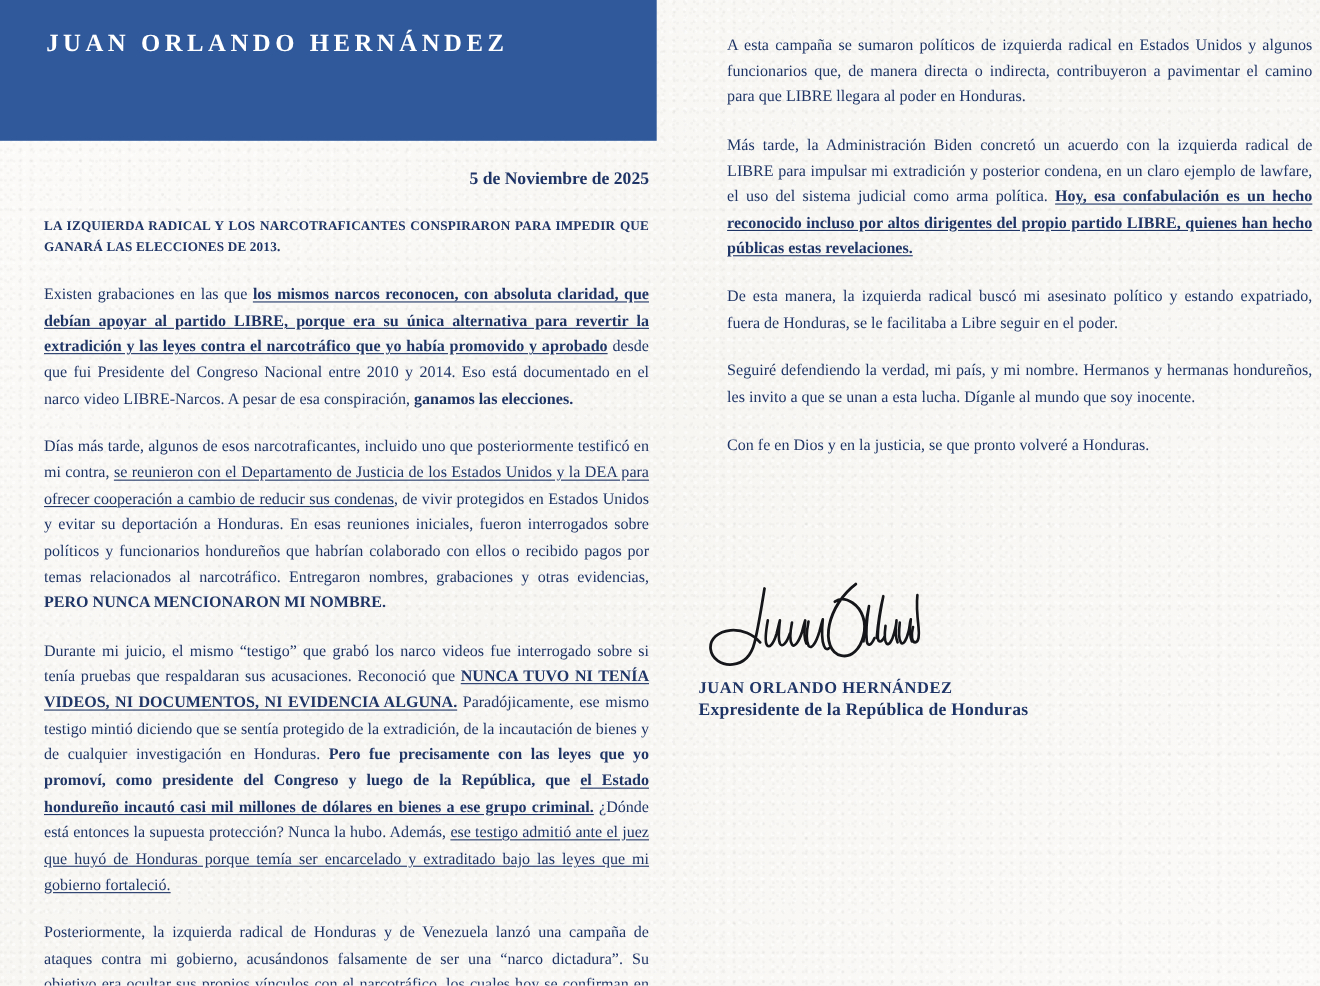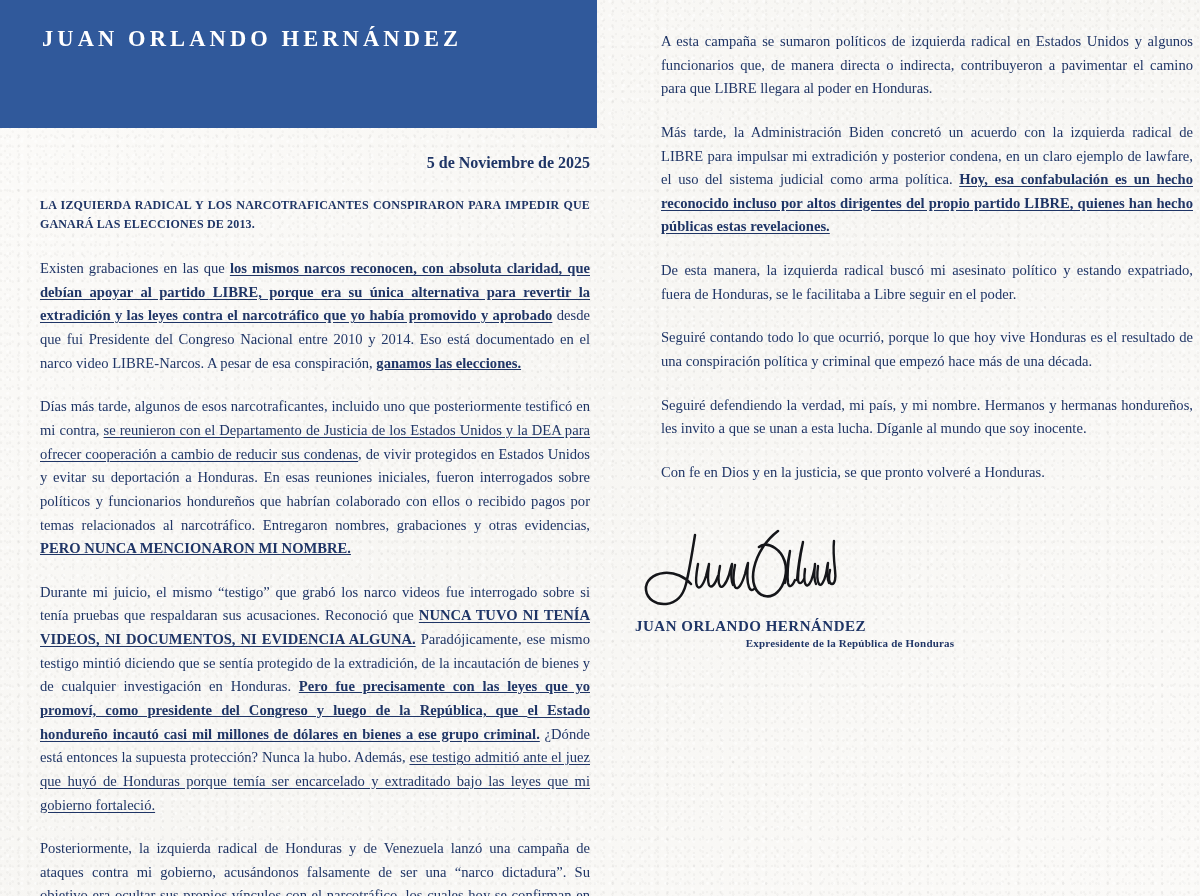--- a/index.html
+++ b/index.html
@@ -97,21 +97,21 @@
     margin: 0 0 24px 0;
     letter-spacing: 0.15px;
   }
   p.para {
     margin: 0 0 20px 0;
     text-align: justify;
     text-align-last: left;
   }
   p.para:last-child { margin-bottom: 0; }
 
-  b, strong { font-weight: bold; text-decoration: underline; }
+  b, strong { font-weight: bold; }
   u.ul {
     text-decoration: underline;
     text-underline-offset: 2px;
   }
   u.ulb {
     text-decoration: underline;
     text-underline-offset: 2px;
     font-weight: bold;
   }
 
@@ -132,23 +132,22 @@
     margin-top: 4px;
     color: #1f3566;
     font-weight: bold;
     font-size: 15px;
     letter-spacing: 0.5px;
   }
   .sig-role {
     margin-top: 2px;
     color: #1f3566;
     font-weight: bold;
-    font-size: 11px;
+    font-size: 16px;
     letter-spacing: 0.2px;
-    text-align: center;
   }
 </style>
 </head>
 <body>
 
 <div id="page">
 
   <div id="masthead">
     <div class="name">JUAN ORLANDO HERNÁNDEZ</div>
   </div>
@@ -185,23 +184,20 @@
 
     <p class="para">
       <span>Más tarde, la Administración Biden concretó un acuerdo con la izquierda radical de LIBRE para impulsar mi extradición y posterior condena, en un claro ejemplo de lawfare, el uso del sistema judicial como arma política. </span><u class="ulb">Hoy, esa confabulación es un hecho reconocido incluso por altos dirigentes del propio partido LIBRE, quienes han hecho públicas estas revelaciones.</u>
     </p>
 
     <p class="para">
       <span>De esta manera, la izquierda radical buscó mi asesinato político y estando expatriado, fuera de Honduras, se le facilitaba a Libre seguir en el poder.</span>
     </p>
 
 
-    <p class="para">
-      <span>Seguiré contando todo lo que ocurrió, porque lo que hoy vive Honduras es el resultado de una conspiración política y criminal que empezó hace más de una década.</span>
-    </p>
 
     <p class="para">
       <span>Seguiré defendiendo la verdad, mi país, y mi nombre. Hermanos y hermanas hondureños, les invito a que se unan a esta lucha. Díganle al mundo que soy inocente.</span>
     </p>
 
     <p class="para">
       <span>Con fe en Dios y en la justicia, se que pronto volveré a Honduras.</span>
     </p>
 
   </div>

